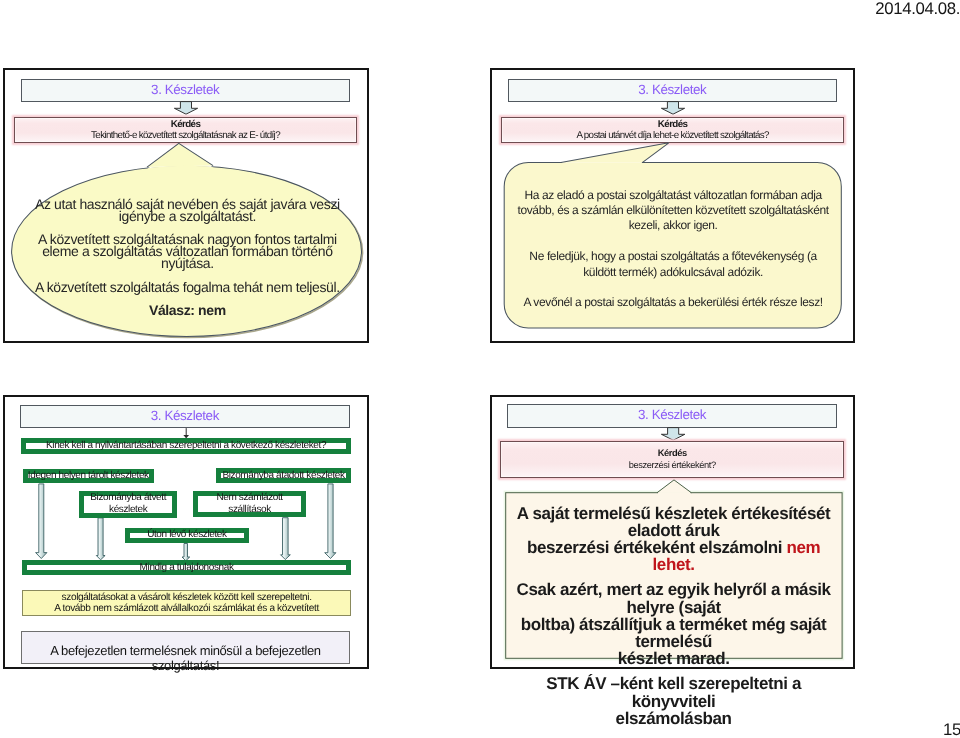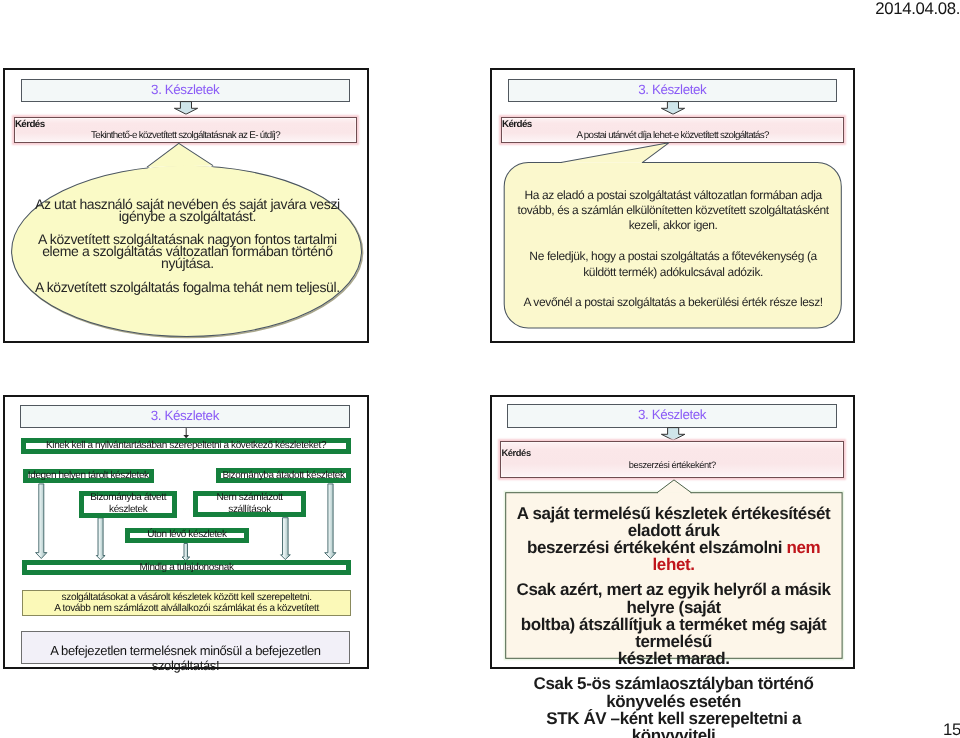--- a/index.html
+++ b/index.html
@@ -15,21 +15,21 @@
   .slide{position:absolute;border:2.2px solid #151515;background:#fff;box-sizing:border-box;}
 
   
   .titlebox{position:absolute;border:1px solid #51585f;background:#f3f8f8;box-sizing:border-box;
             display:flex;align-items:center;justify-content:center;}
   .titlebox span{font-size:13.4px;color:#8b5cf6;line-height:1;letter-spacing:-0.4px;position:relative;top:-1.2px;}
 
   
   .kerdes{position:absolute;box-sizing:border-box;border:1.5px solid #6f4d51;
           background:linear-gradient(180deg,#fdf3f4 0%,#fbe7e9 22%,#fae6e8 62%,#fdf5f6 100%);
-          display:flex;flex-direction:column;
+          display:flex;flex-direction:column;align-items:center;
           justify-content:center;
           box-shadow:0 0 1.6px 2.0px rgba(247,204,209,0.9), inset 0 0 0 0.9px rgba(255,255,255,0.45);}
   .kerdes .k-title{font-size:9.8px;font-weight:bold;color:#1b1b1b;line-height:11.4px;letter-spacing:-0.6px;}
   .kerdes .k-body{font-size:9.8px;color:#1b1b1b;line-height:11.4px;text-align:center;letter-spacing:-0.65px;}
 
   .svgfull{position:absolute;left:0;top:0;overflow:visible;}
 
   .bubbletext{position:absolute;text-align:center;color:#262626;letter-spacing:-0.38px;}
   .hl{color:#c0161c;}
 
@@ -77,20 +77,21 @@
     <div class="bubbletext" style="left:24.2px;top:128.5px;width:316px;font-size:14px;line-height:11.85px;">
     <div>Az utat használó saját nevében és saját javára veszi</div>
         <div>igénybe a szolgáltatást.</div>
         <div class="blankline">&nbsp;</div>
         <div>A közvetített szolgáltatásnak nagyon fontos tartalmi</div>
         <div>eleme a szolgáltatás változatlan formában történő</div>
         <div>nyújtása.</div>
         <div class="blankline">&nbsp;</div>
         <div>A közvetített szolgáltatás fogalma tehát nem teljesül.</div>
         <div class="blankline">&nbsp;</div>
+        <div style="font-weight: bold;">Válasz: nem</div>
       </div>
 
   </div>
 
   <div class="slide" id="s2" style="left:489.6px;top:68.3px;width:365.7px;height:274.4px;">
 
     <div class="titlebox" style="left:16.1px;top:8.8px;width:329.2px;height:22.8px;">
       <span>3. Készletek</span>
     </div>
 
@@ -223,19 +224,18 @@
     </svg>
 
     <div class="bubbletext" style="left:16px;top:107.5px;width:332px;font-size:17px;line-height:17.3px;font-weight:bold;color:#1b1b1b;">
     <div>A saját termelésű készletek értékesítését eladott áruk</div>
         <div><span>beszerzési értékeként elszámolni </span><span class="hl">nem lehet.</span></div>
         <div style="height: 7.5px;"></div>
         <div>Csak azért, mert az egyik helyről a másik helyre (saját</div>
         <div>boltba) átszállítjuk a terméket még saját termelésű</div>
         <div>készlet marad.</div>
         <div style="height: 7.5px;"></div>
-        <div>Csak 5-ös számlaosztályban történő könyvelés esetén</div>
         <div>STK ÁV –ként kell szerepeltetni a könyvviteli</div>
         <div>elszámolásban</div>
       </div>
 
   </div>
 </div>
 
 </body></html>

